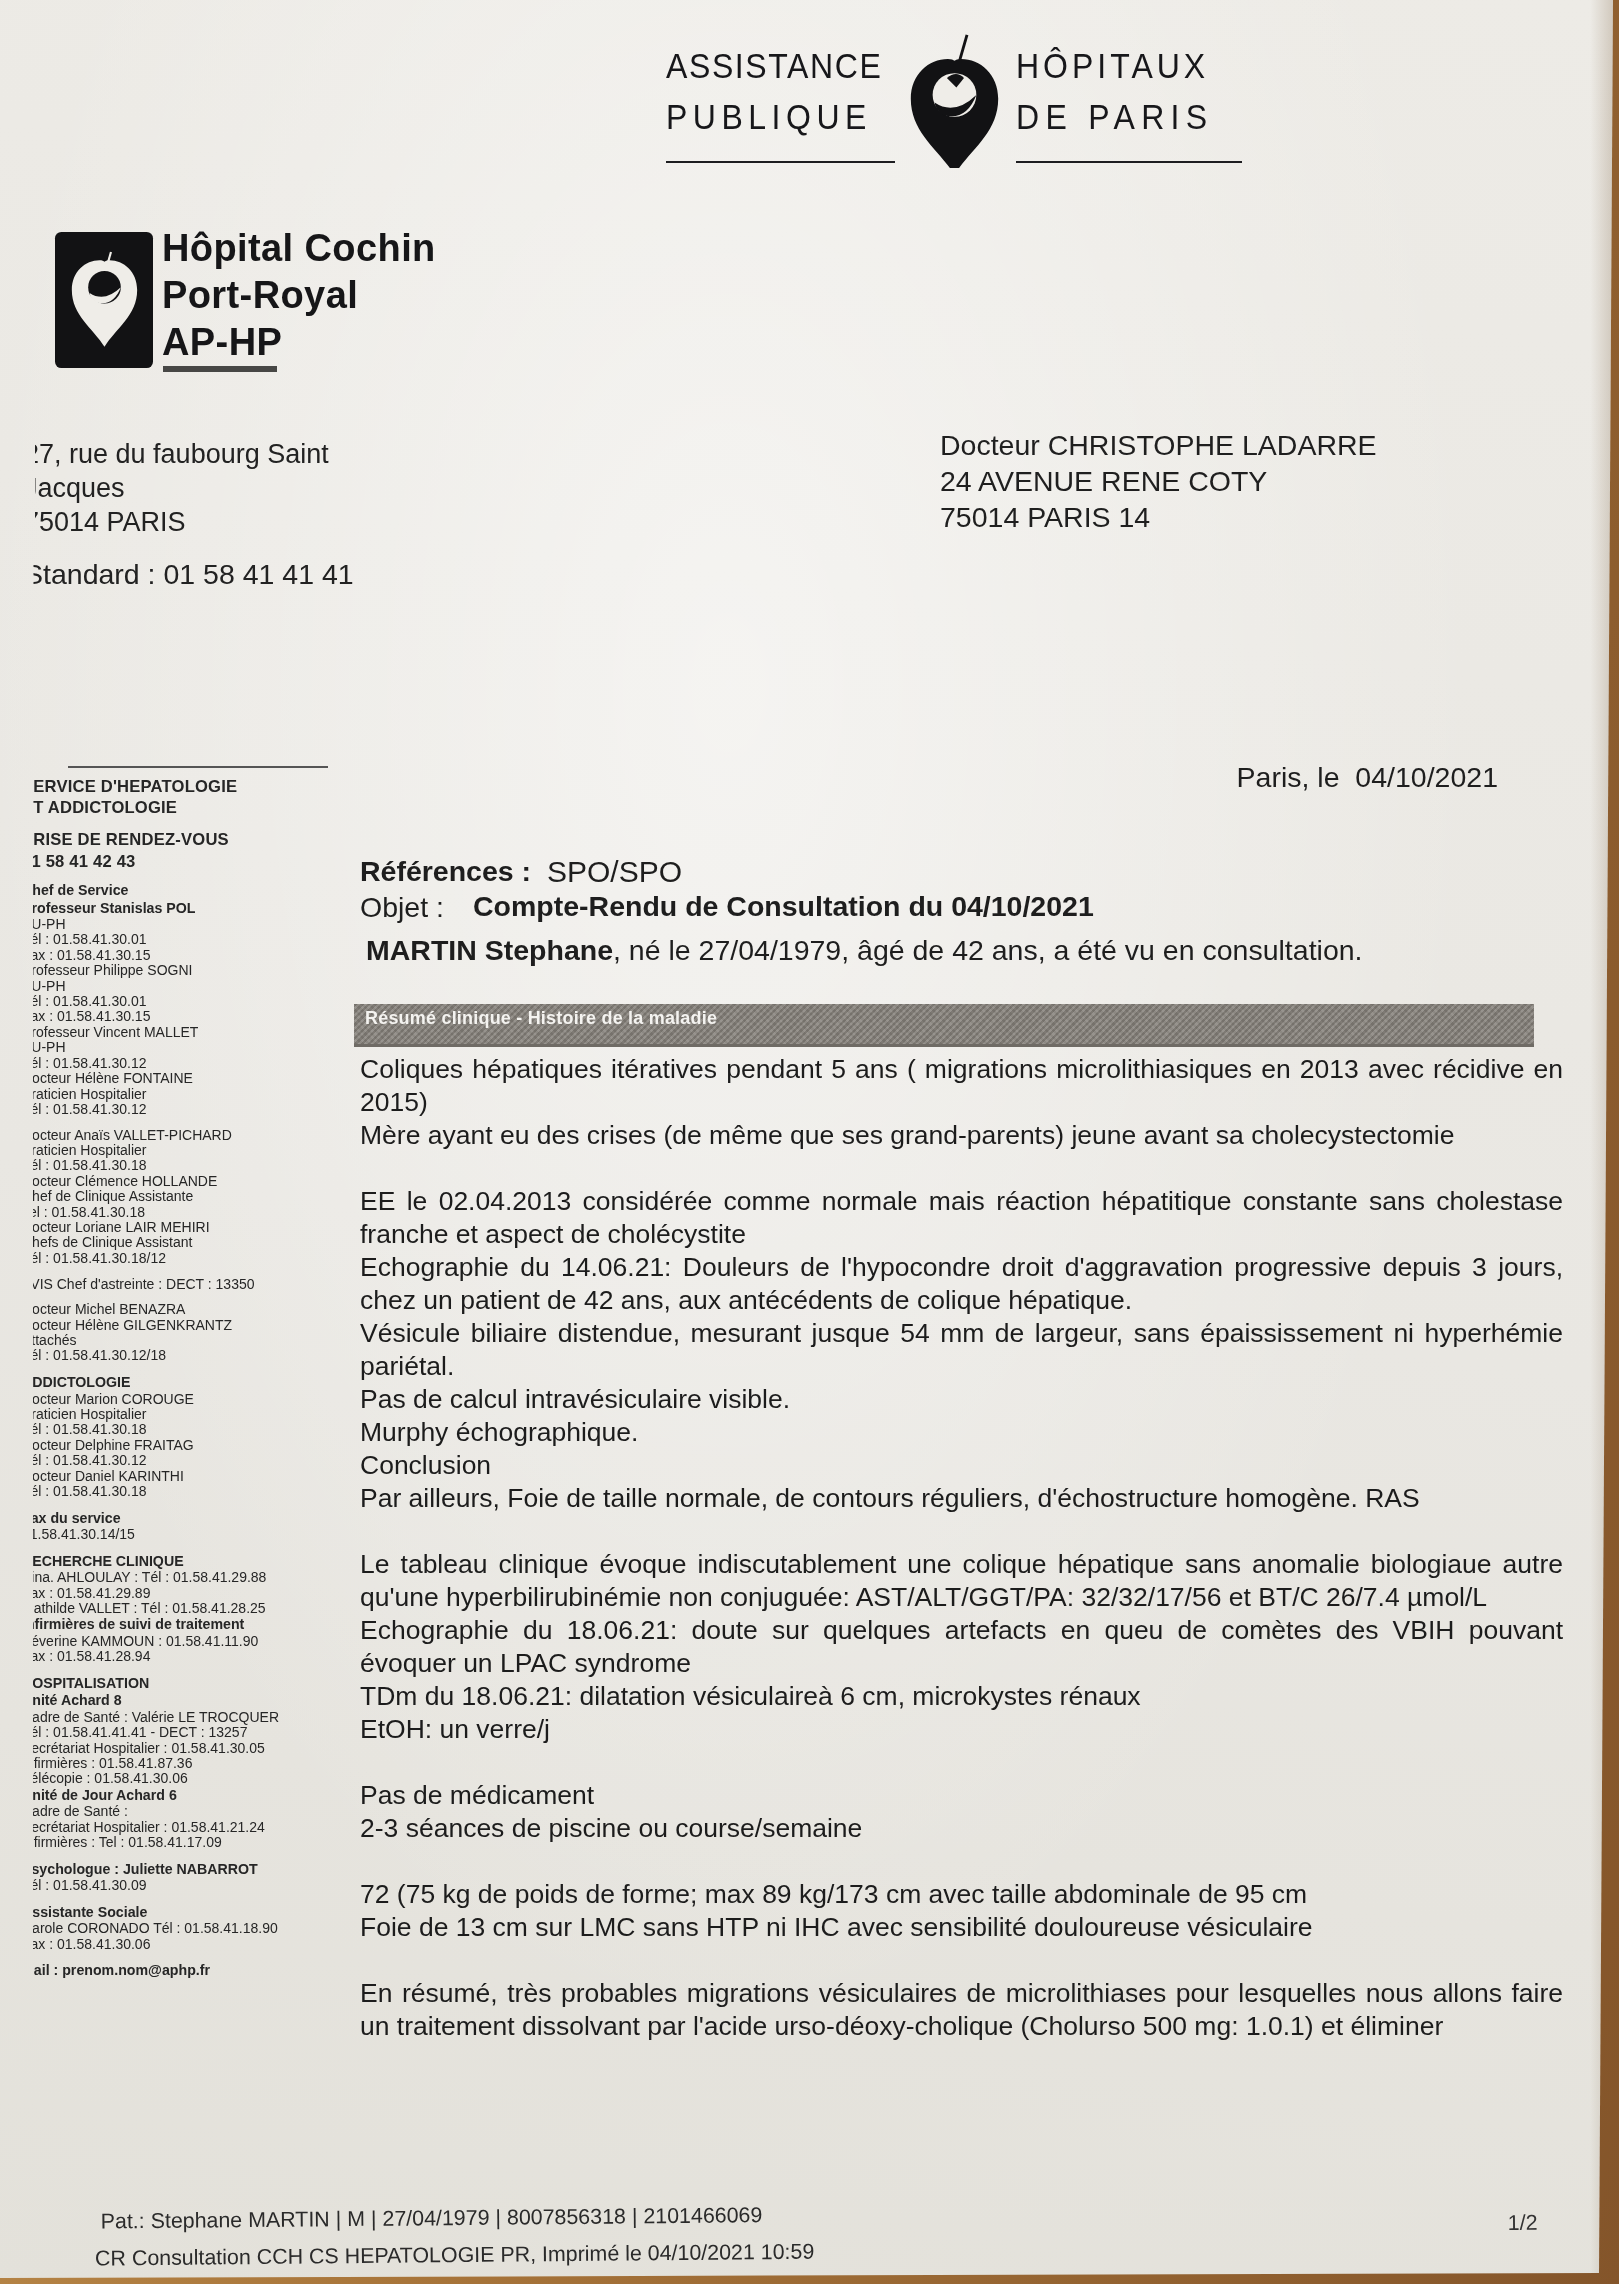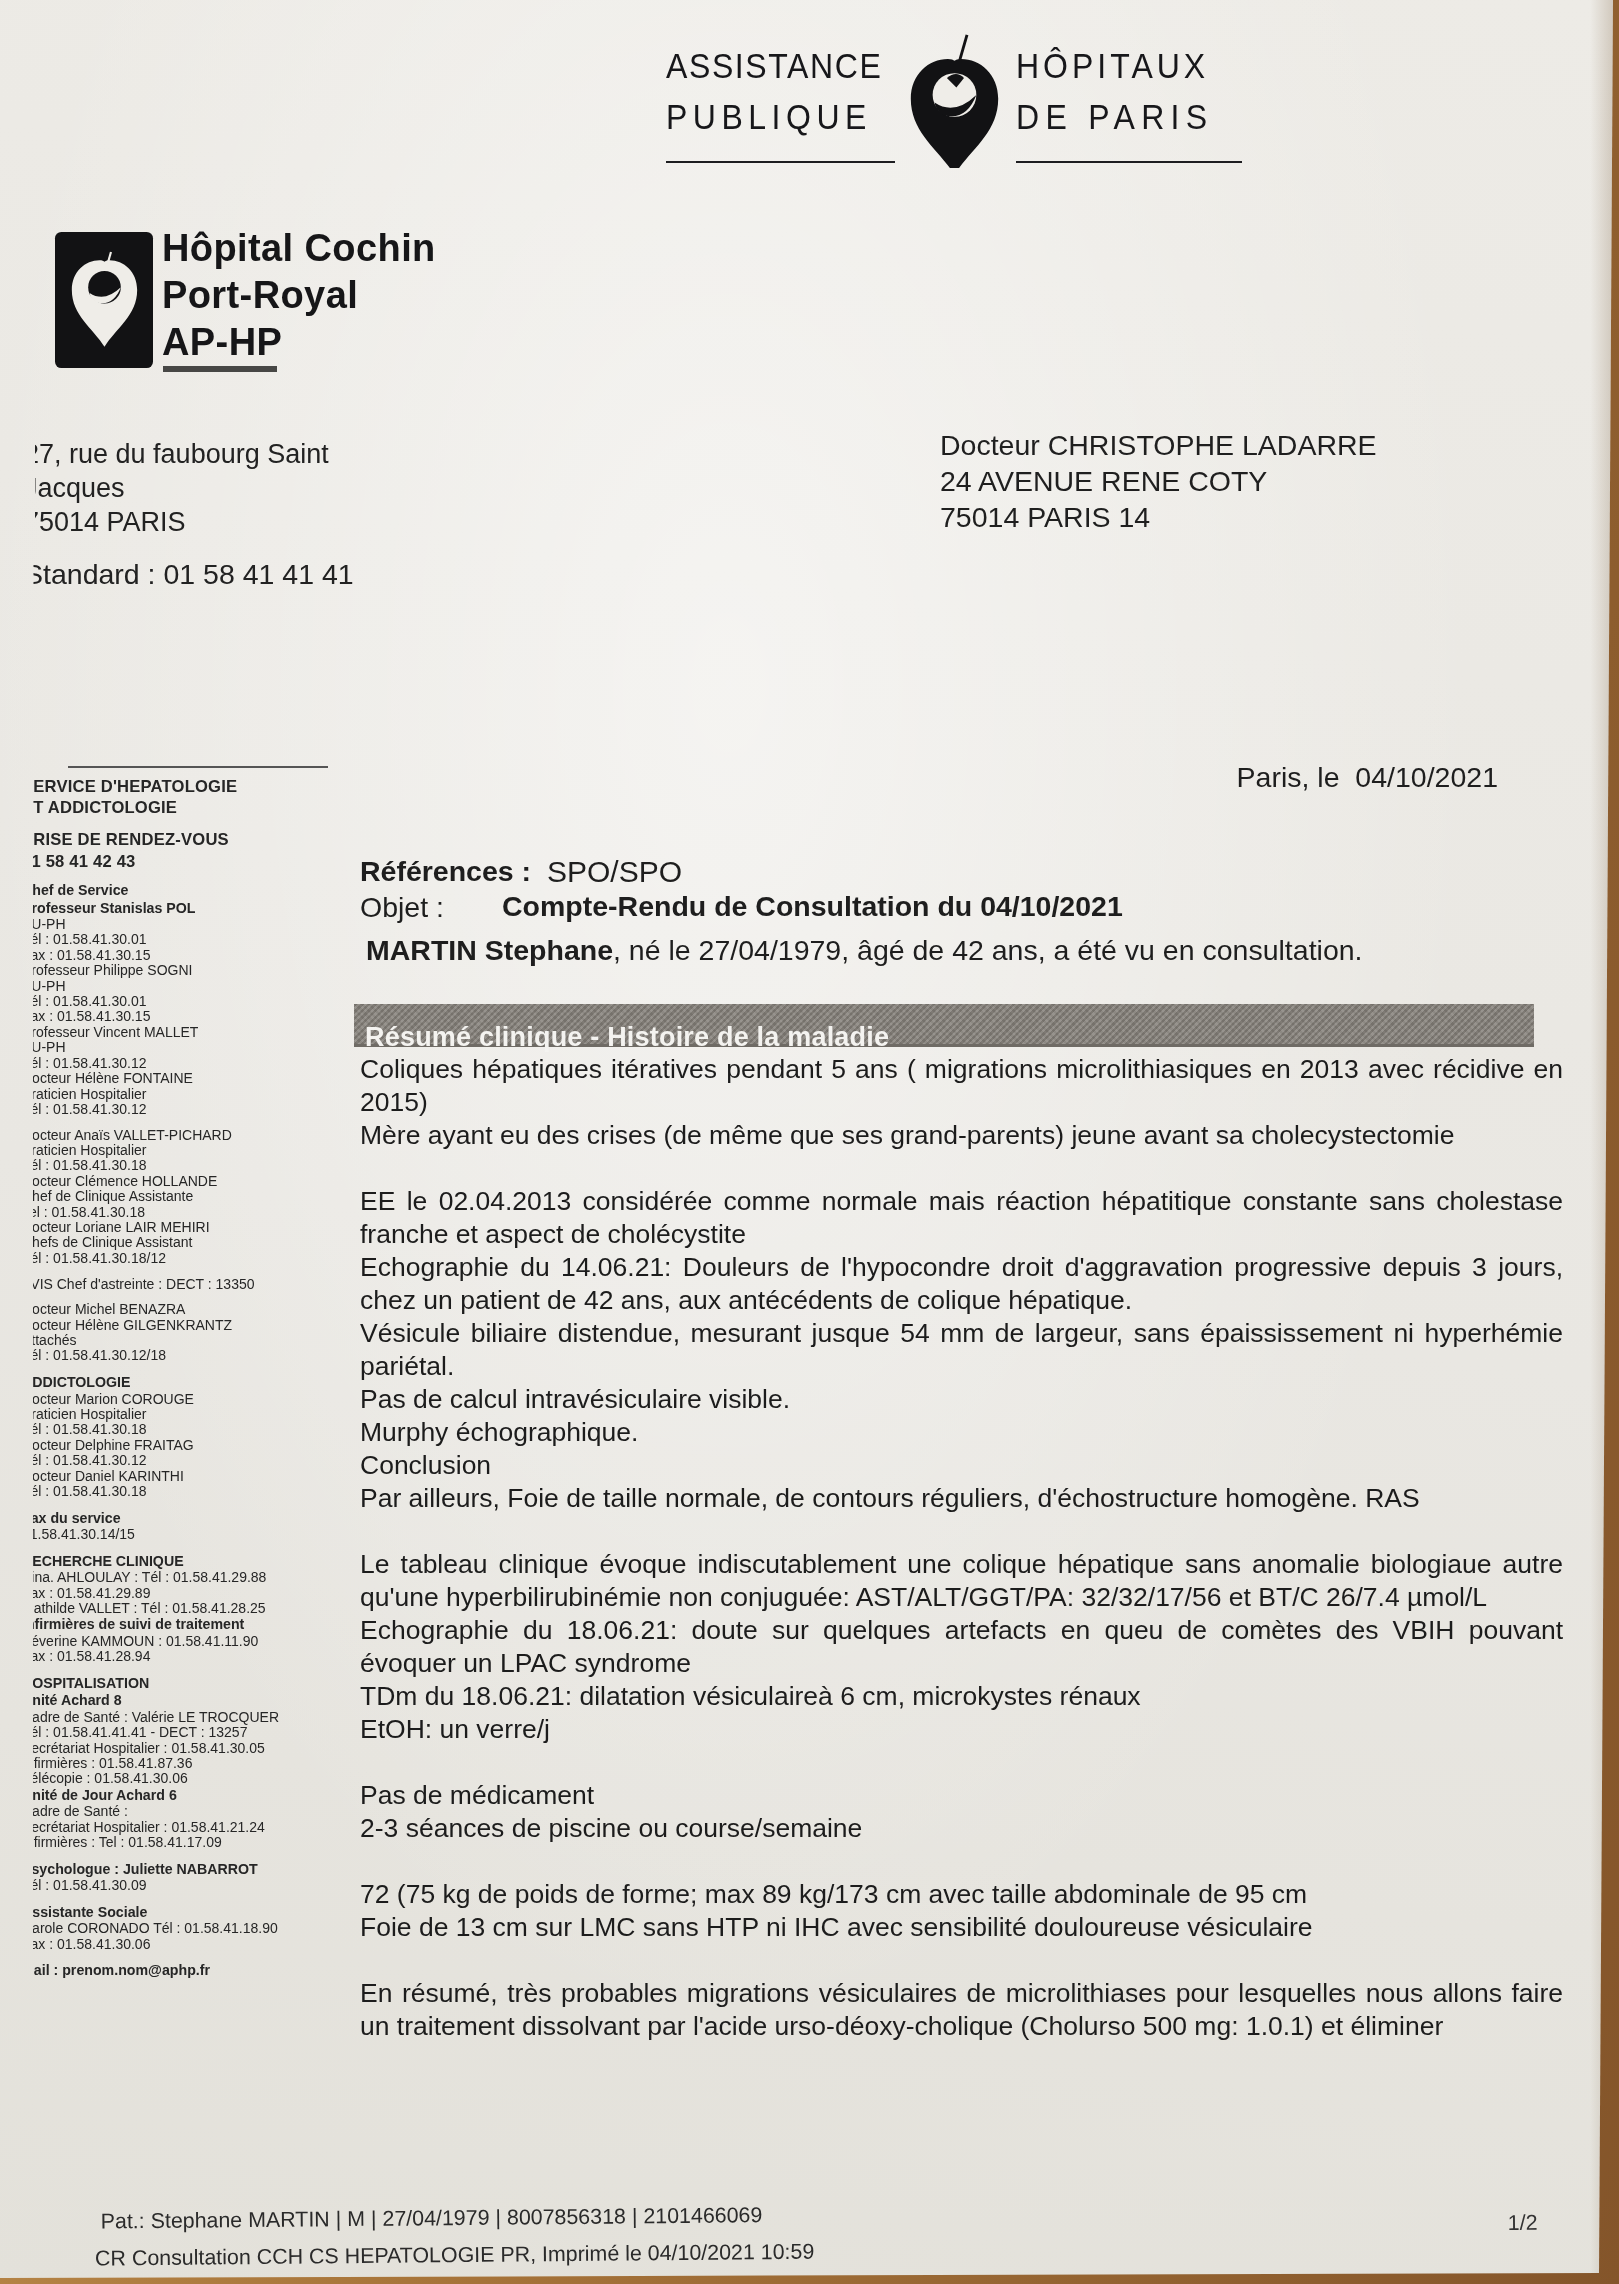--- a/index.html
+++ b/index.html
@@ -42,31 +42,31 @@
   .s-h1{font-weight:700;font-size:16.6px;line-height:21.4px;letter-spacing:0.2px;}
   .s-b{font-weight:700;font-size:14.2px;line-height:17.4px;}
   .s-r{font-size:14px;line-height:15.4px;}
   #sidebar .gap{margin-top:10.3px;}
   
   #date-line{top:761px;right:121px;font-size:28.5px;white-space:pre;}
   .row-label{font-size:28.5px;}
   #refs-row{left:360px;top:855px;font-weight:bold;}
   #refs-val{left:547px;top:855px;font-size:30px;}
   #objet-row{left:360px;top:891px;}
-  #objet-val{left:502px;top:890px;font-size:28.5px;font-weight:700;}
+  #objet-val{left:473px;top:890px;font-size:28.5px;font-weight:700;}
   #patient-row{left:366px;top:934px;font-size:28.5px;}
   #patient-row b{font-weight:700;}
   #banner{left:354px;top:1004px;width:1180px;height:40px;
     background-color:#8f8b85;
     background-image:
       repeating-linear-gradient(135deg,rgba(62,57,52,.20) 0 2.4px,rgba(255,255,255,.07) 2.4px 4.7px),
       repeating-linear-gradient(45deg,rgba(62,57,52,.14) 0 2.4px,rgba(255,255,255,0) 2.4px 4.7px);
     border-bottom:3.2px solid #6f6b65;
   }
-  #banner-text{padding:18px 0 0 11px;color:#f4f3f0;font-weight:700;font-size:27px;letter-spacing:0.2px;}
+  #banner-text{padding:4px 0 0 11px;color:#f4f3f0;font-weight:700;font-size:18px;letter-spacing:0.2px;}
   #body-text{left:360px;top:1053px;width:1203px;font-size:26.5px;line-height:33px;color:#1c1c1c;}
   .para{margin:0;text-align:justify;}
   #body-text .gap{margin-top:33px;}
   
   #footer{left:0;top:0;width:1619px;height:2284px;transform:rotate(-0.55deg);transform-origin:47px 2256px;}
   #foot1{left:101px;top:2210px;font-size:21.4px;color:#2a2a2a;}
   #foot2{left:95px;top:2247px;font-size:21.4px;color:#2a2a2a;}
   #page-num{left:1508px;top:2225px;font-size:21.4px;color:#333;}
 </style>
 </head>

